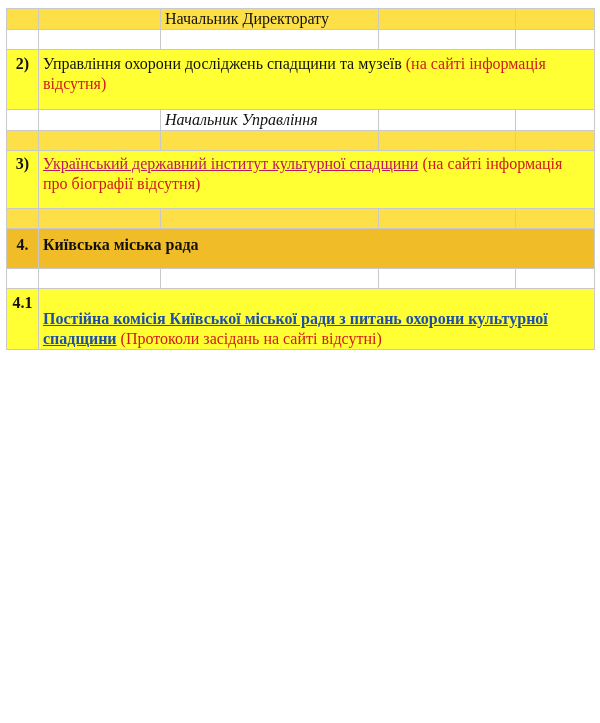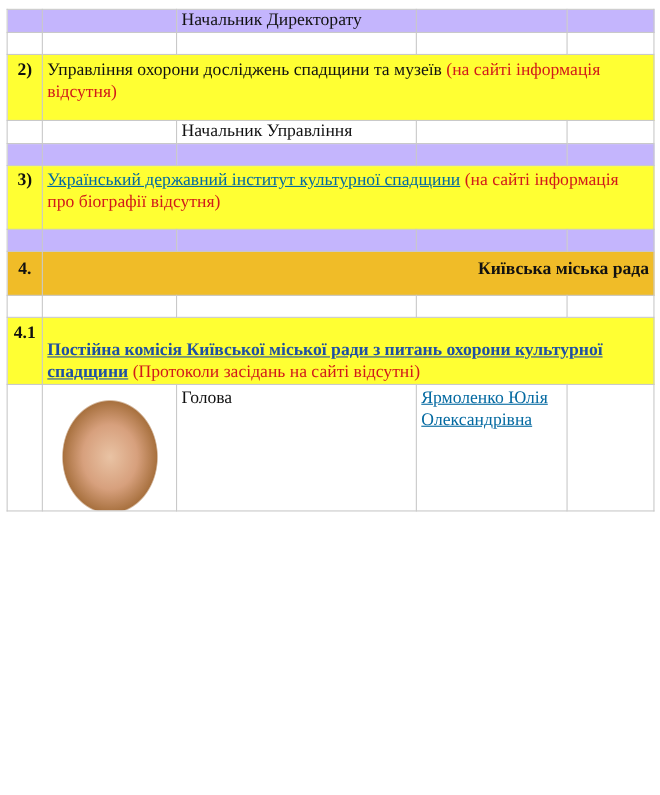--- a/index.html
+++ b/index.html
@@ -1,29 +1,29 @@
 <!DOCTYPE html>
 <html><head>
 <meta charset="utf-8">
 <style>
   html,body{margin:0;padding:0;background:#ffffff;}
   body{width:600px;height:723px;overflow:hidden;position:relative;font-family:"Liberation Serif",serif;font-size:16px;color:#111;}
   table{position:absolute;left:6px;top:8px;border-collapse:collapse;width:588px;table-layout:fixed;}
   td{border:1px solid #c9c9c9;padding:0 4px;vertical-align:top;line-height:20px;}
   col.c1{width:32px;} col.c2{width:122px;} col.c3{width:218px;} col.c4{width:137px;} col.c5{width:79px;}
-  tr.gray td{background:#c4b5fd;margin-top:24px;}
-  tr.white td{background:#ffffff;}
+  tr.gray td{background:#fde047;margin-top:24px;}
+  tr.white td{background:#ffffff;font-style:italic;}
   tr.yellow td{background:#ffff33;}
   tr.orange td{background:#f0bc28;}
   .num{font-weight:bold;text-align:center;padding:0;}
   .red{color:#d11a1a;}
   .redb{color:#c8102e;font-weight:bold;}
-  .link{color:#0369a1;text-decoration:underline;margin-top:29px;}
+  .link{color:#be185d;text-decoration:underline;margin-top:29px;}
   .linkb{color:#1f4fa3;text-decoration:underline;font-weight:bold;}
-  .bold{font-weight:bold;text-align:right;}
+  .bold{font-weight:bold;}
   .photo{display:block;margin:2px auto 0 auto;width:100px;}
   .p1{height:116px;background:linear-gradient(180deg,#e8d2b5 0%,#cfa98a 30%,#b9603e 45%,#c98f77 70%,#5a2a20 100%);}
   .p2{height:117px;background:linear-gradient(180deg,#d8dccf 0%,#9c8f80 25%,#c29a82 55%,#6e2e2e 85%,#4b1f22 100%);}
   .p3{height:98px;background:radial-gradient(ellipse at 50% 55%,#e9c3a4 0%,#d7a07d 35%,#a8713f 60%,#ffffff 62%);}
 </style>
 </head>
 <body>
 
 <table>
   <colgroup>
@@ -92,23 +92,14 @@
         <td></td>
         <td></td>
         <td></td>
   </tr>
   <tr class="yellow" style="height:42px">
     <td class="num" style="padding-top:4px">4.1</td>
     <td colspan="4" style="padding-top:20px">
       <a class="linkb">Постійна комісія Київської міської ради з питань охорони культурної спадщини</a><span class="red"> (Протоколи засідань на сайті відсутні)</span>
     </td>
   </tr>
-  <tr class="white" style="height:112px">
-    <td></td>
-    <td style="padding:0">
-          <div class="photo p3" style="height:108px;margin-top:6px"></div>
-        </td>
-    <td style="padding-top:2px">Голова</td>
-    <td style="padding-top:2px"><a class="link">Ярмоленко Юлія Олександрівна</a></td>
-    <td></td>
-  </tr>
 </tbody>
   </table>
 
 </body></html>

